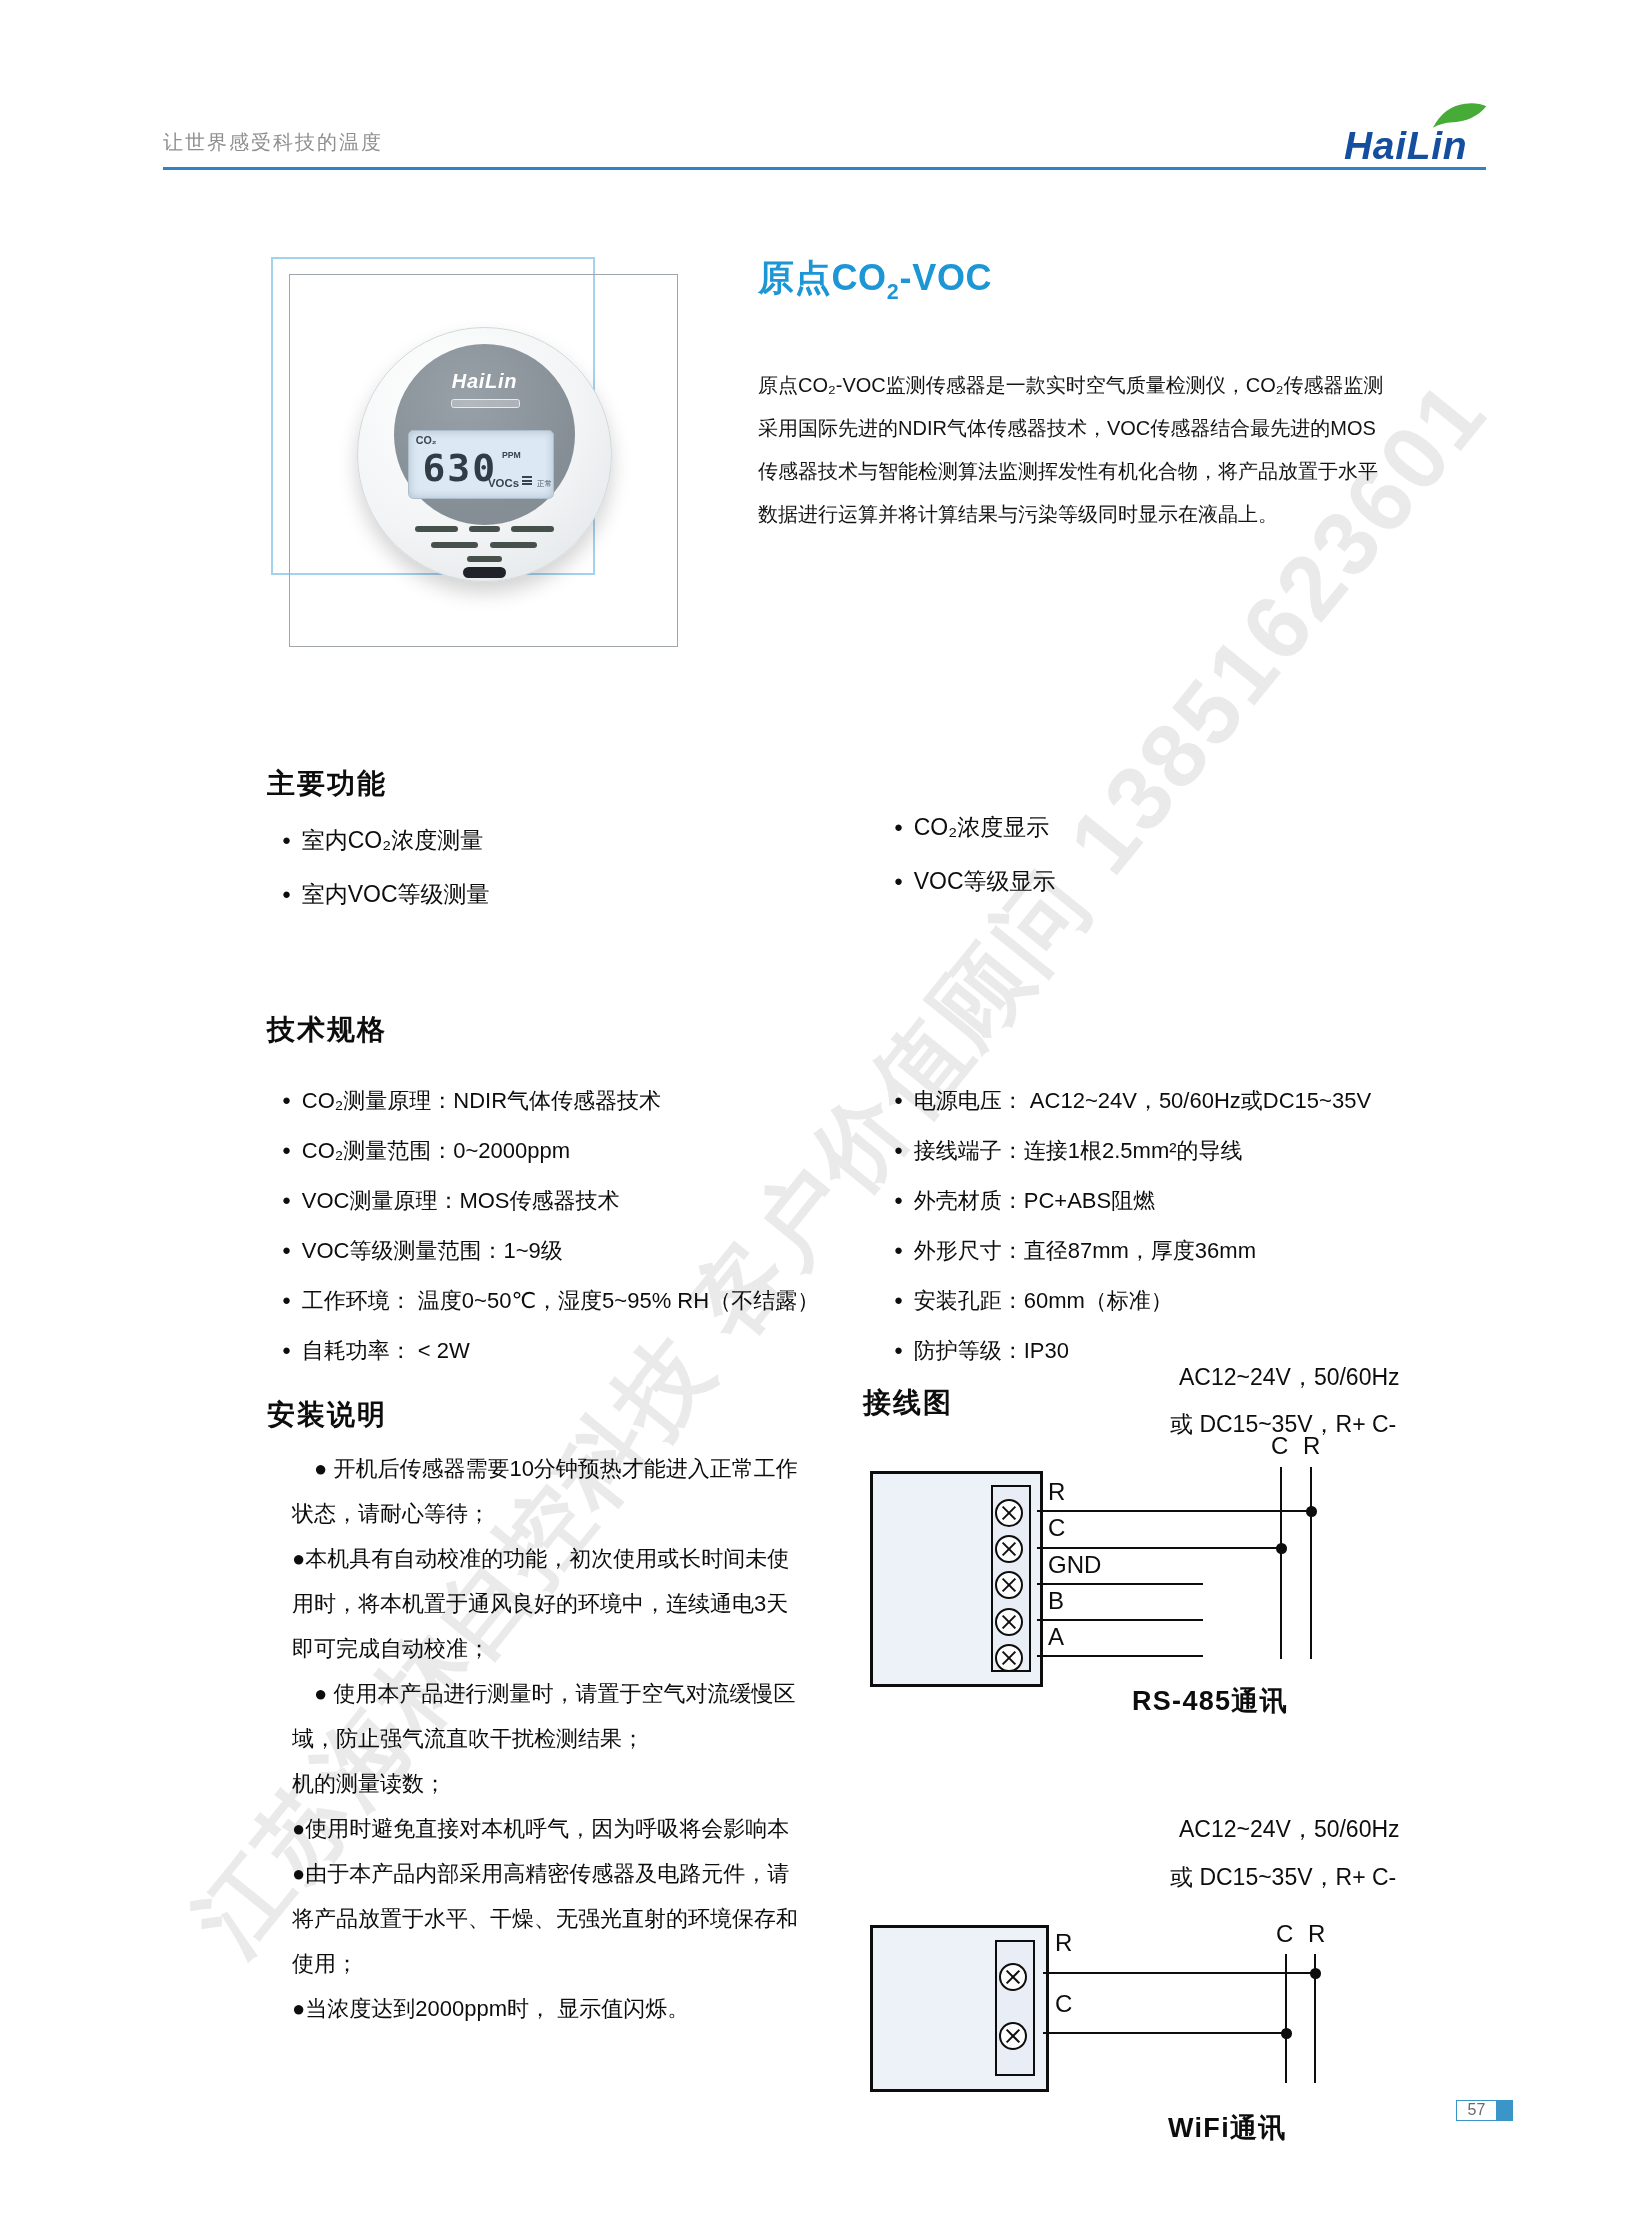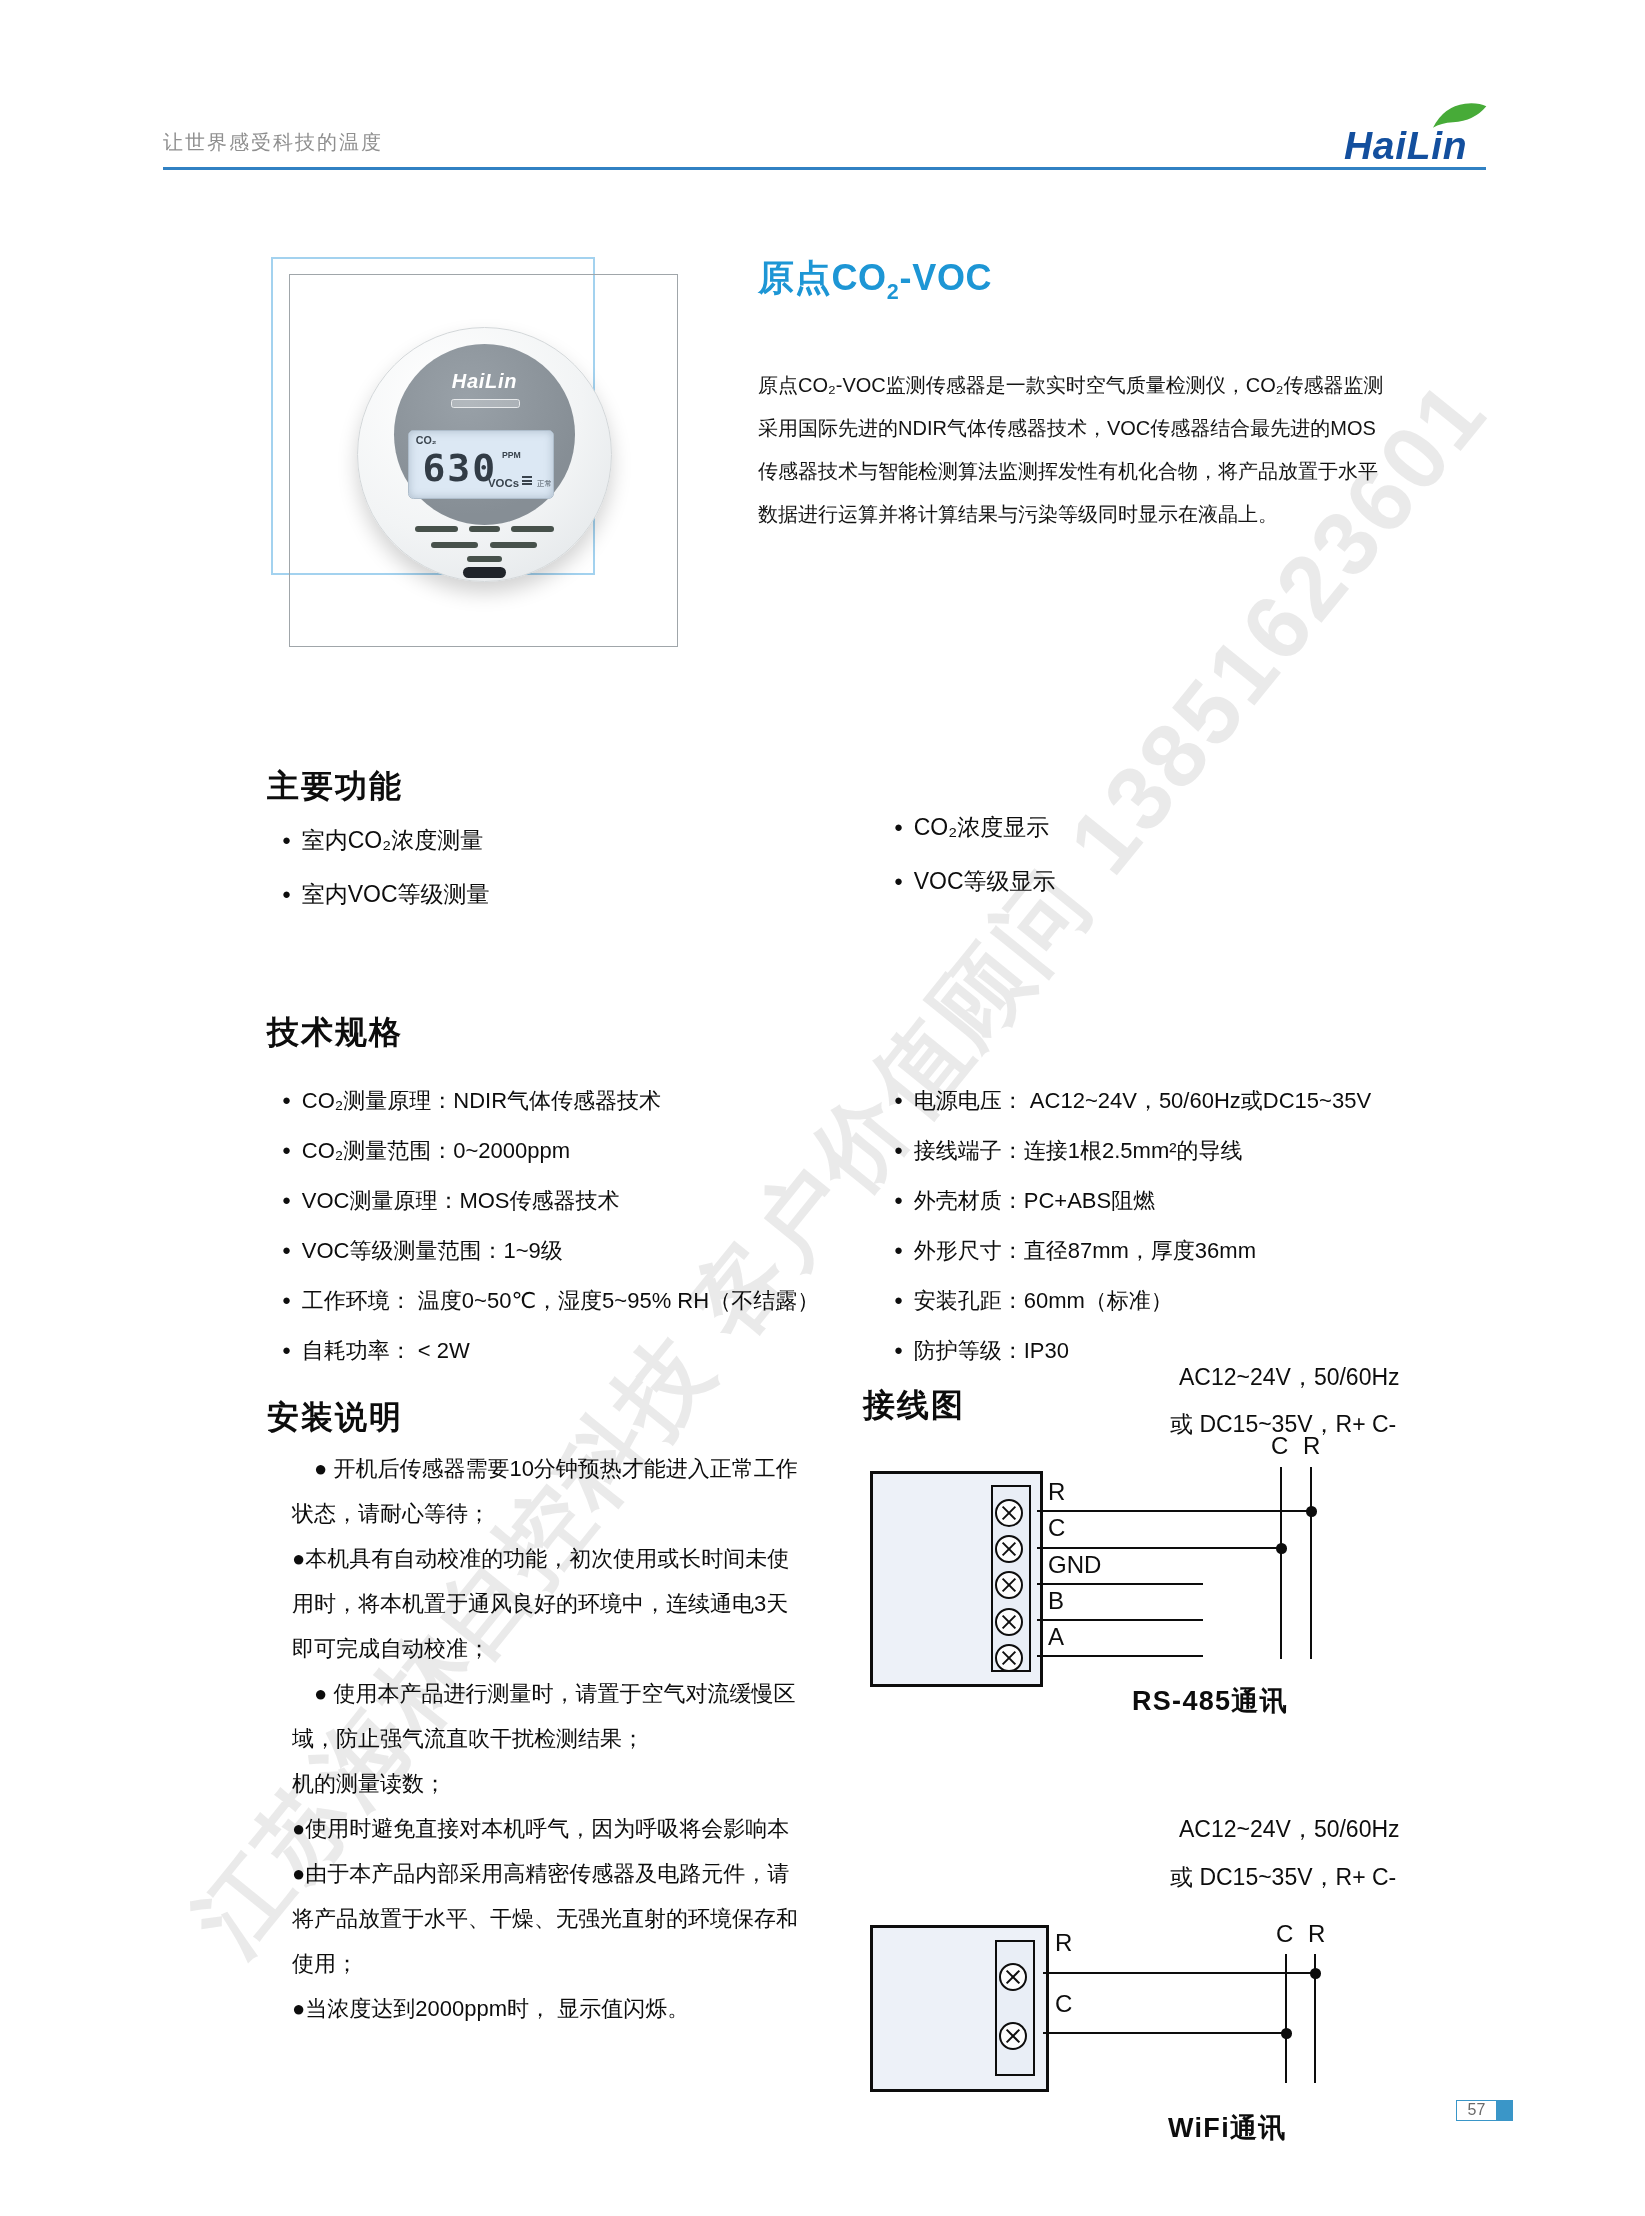--- a/index.html
+++ b/index.html
@@ -35,21 +35,21 @@
   .lcd-unit{font-size:8.7px;font-weight:700;color:#39434d;}
   .lcd-vocs{font-size:11.4px;font-weight:700;color:#39434d;}
   .lcd-status{font-size:7.4px;color:#4a545e;}
   .lcd-bar{width:10px;height:2px;background:#39434d;margin-top:1.3px;}
   .vent{background:#343f38;border-radius:3.4px;height:6px;opacity:0.9;}
   .device-oval{background:#20242a;border-radius:6.7px;}
   
   .product-title{font-size:36px;font-weight:800;color:#1d96d5;letter-spacing:0.7px;}
   .product-title .sub{font-size:21.5px;font-weight:800;vertical-align:-9.4px;}
   .desc-line{font-size:20px;line-height:43px;color:#141414;white-space:nowrap;}
-  .h2{font-size:32px;font-weight:800;color:#0d0d0d;letter-spacing:2px;}
+  .h2{font-size:28px;font-weight:800;color:#0d0d0d;letter-spacing:2px;}
   .feat-line{height:54px;line-height:54px;font-size:23px;white-space:nowrap;color:#0d0d0d;}
   .spec-line{height:50px;line-height:50px;font-size:22px;white-space:nowrap;color:#0d0d0d;}
   .bullet::before{content:"●";font-size:15px;margin-right:10.7px;vertical-align:3.4px;}
   .install-line{height:45px;line-height:45px;font-size:22px;white-space:nowrap;color:#0d0d0d;margin-left:28px;}
   
   .power-text{font-size:23px;color:#0d0d0d;white-space:nowrap;}
   .bus-label{font-size:24px;color:#0d0d0d;}
   .wire-h{height:2px;background:#0d0d0d;}
   .wire-v{width:2px;background:#0d0d0d;}
   .dot{width:10.7px;height:10.7px;border-radius:50%;background:#0d0d0d;}

